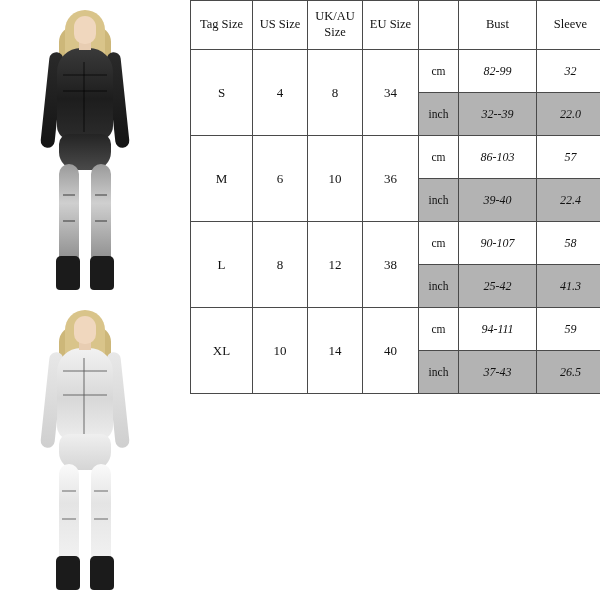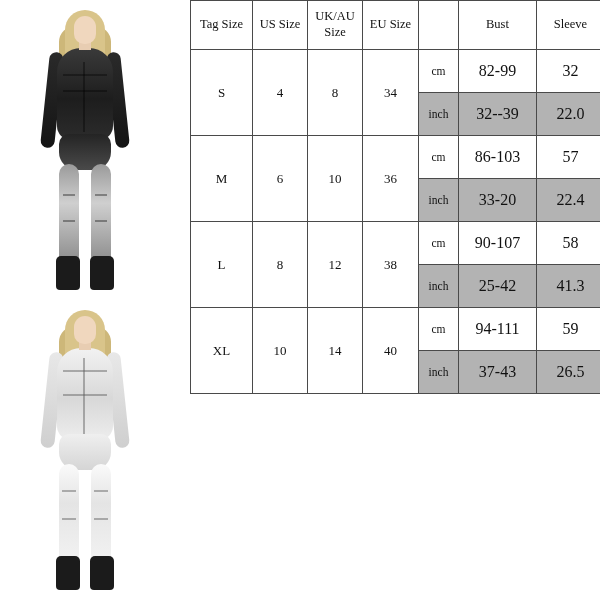--- a/index.html
+++ b/index.html
@@ -184,22 +184,23 @@
   }
   td.sz-label {
     font-size: 13px;
     height: 58px;
   }
   td.unit {
     font-size: 11.5px;
     height: 40px;
   }
   td.val {
-    font-size: 16px;
+    font-size: 12px;
     height: 40px;
+    font-style: italic;
   }
   tr.inch-row td.unit,
   tr.inch-row td.val {
     background: #b3b3b3;
   }
   .col-tag { width: 62px; }
   .col-us { width: 55px; }
   .col-ukau { width: 55px; }
   .col-eu { width: 56px; }
   .col-unit { width: 40px; }
@@ -311,21 +312,21 @@
           <td class="sz-label" rowspan="2">M</td>
           <td class="sz-label" rowspan="2">6</td>
           <td class="sz-label" rowspan="2">10</td>
           <td class="sz-label" rowspan="2">36</td>
           <td class="unit">cm</td>
           <td class="val">86-103</td>
           <td class="val">57</td>
         </tr>
         <tr class="inch-row">
           <td class="unit">inch</td>
-          <td class="val">33-20</td>
+          <td class="val">39-40</td>
           <td class="val">22.4</td>
         </tr>
 
         <tr>
           <td class="sz-label" rowspan="2">L</td>
           <td class="sz-label" rowspan="2">8</td>
           <td class="sz-label" rowspan="2">12</td>
           <td class="sz-label" rowspan="2">38</td>
           <td class="unit">cm</td>
           <td class="val">90-107</td>

